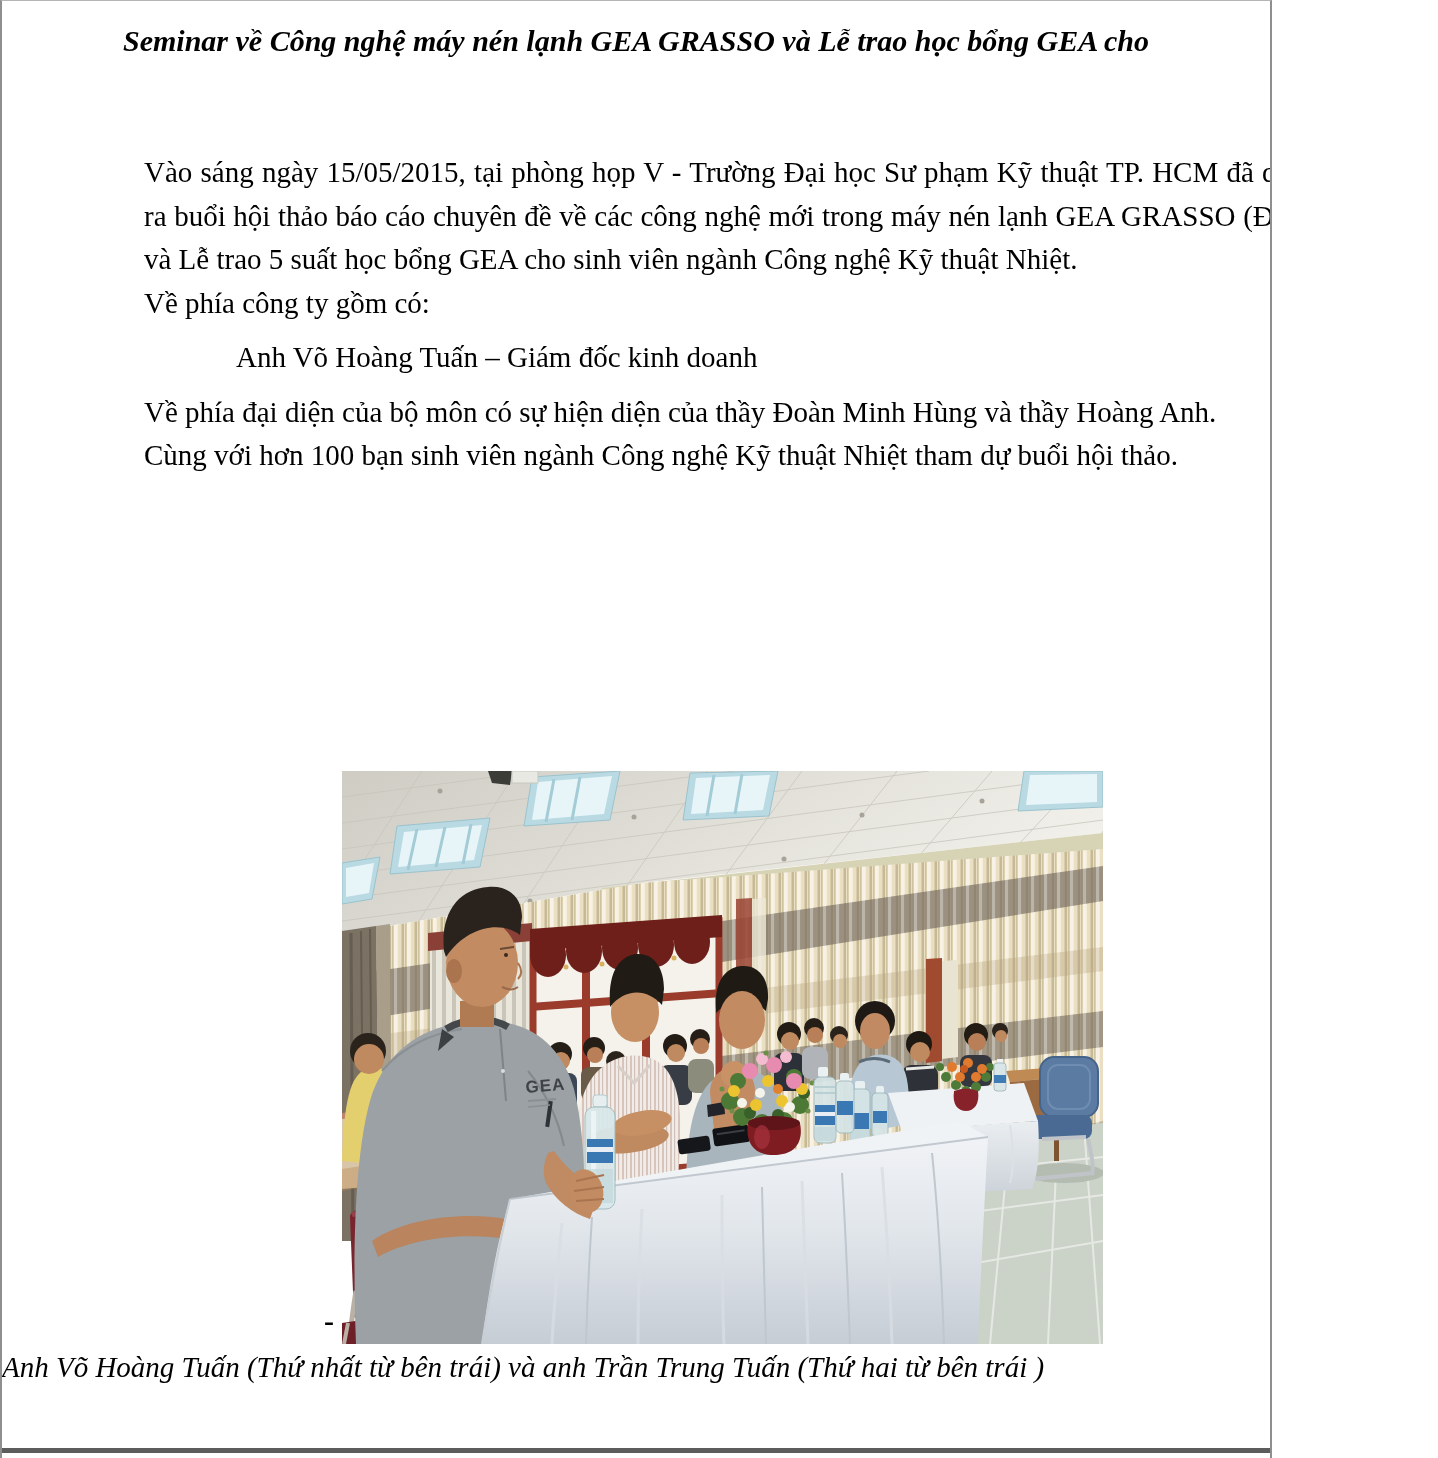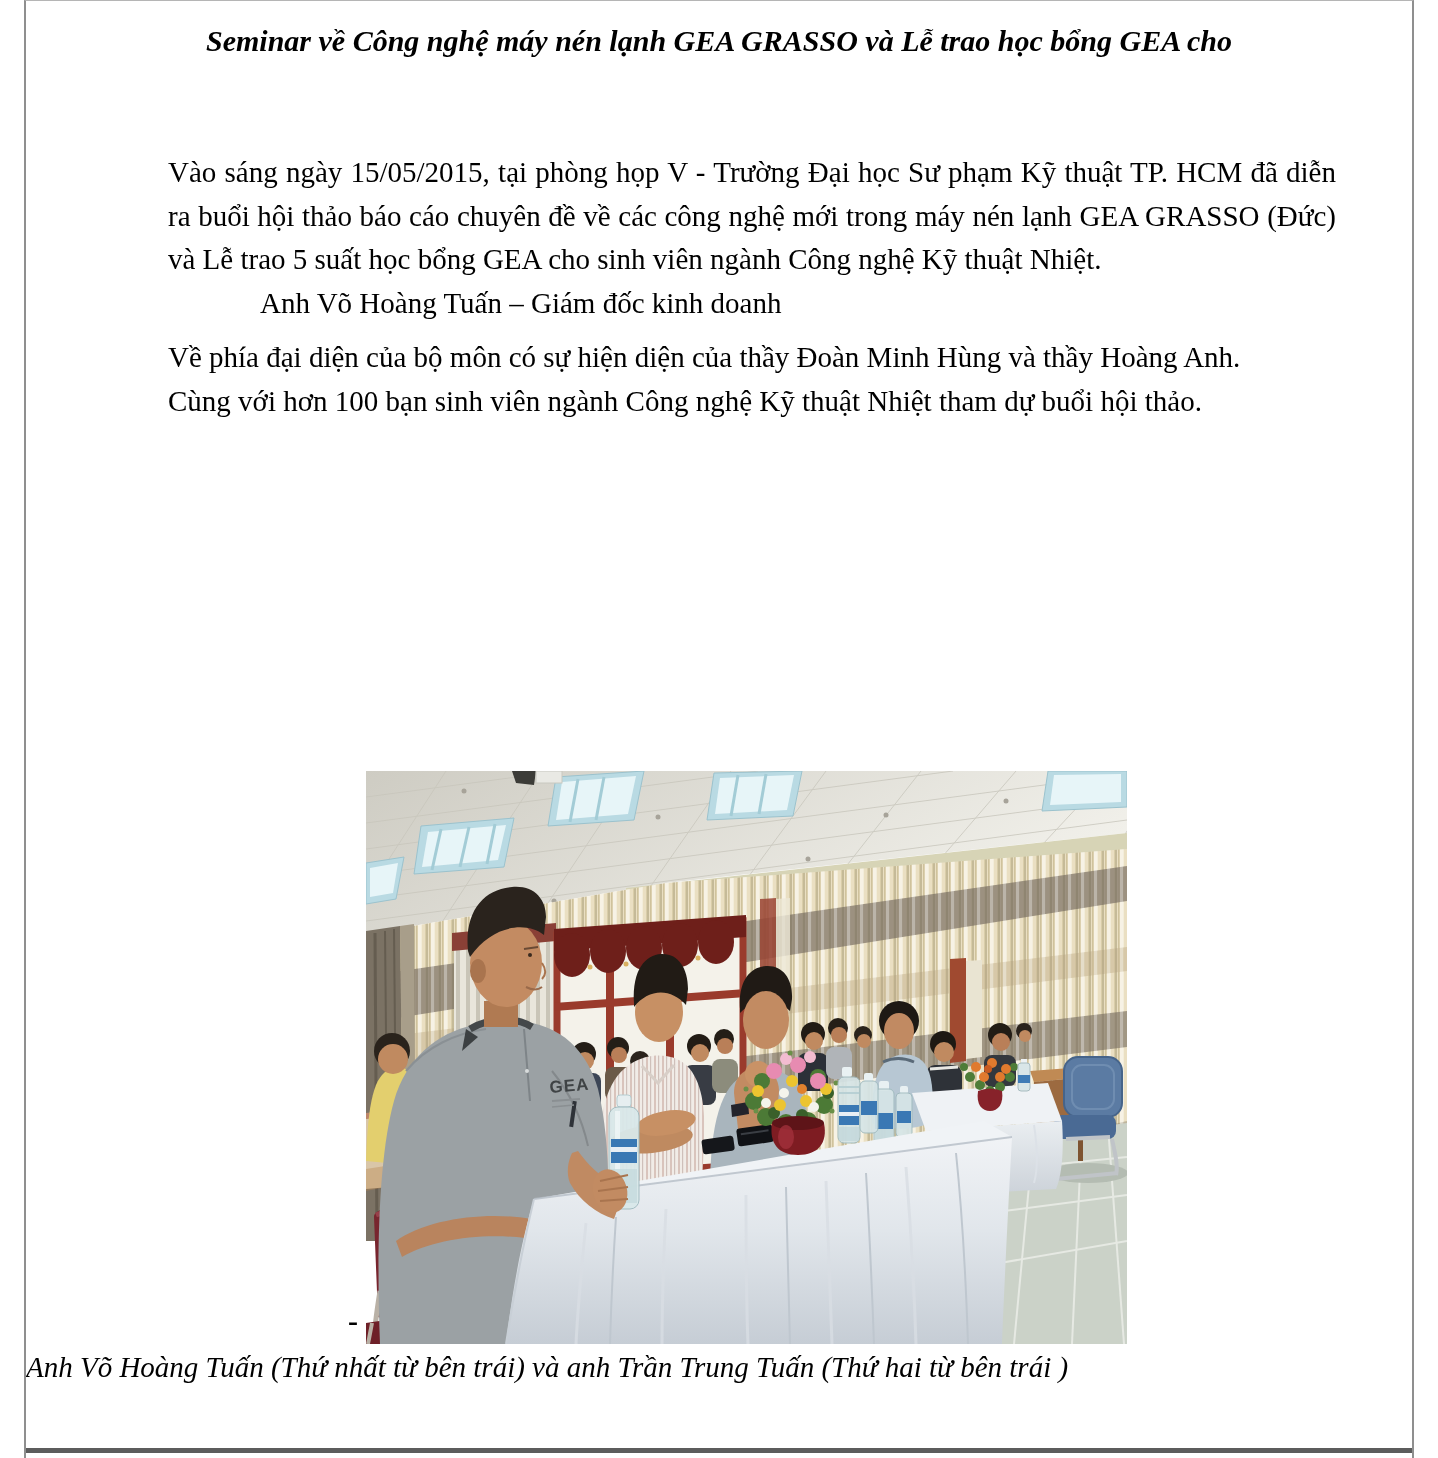--- a/index.html
+++ b/index.html
@@ -1,27 +1,26 @@
 <!DOCTYPE html>
 <html><head>
 <meta charset="utf-8">
 <style>
   html,body{margin:0;padding:0;background:#ffffff;}
   .page{
     position:relative;
-    width:1390px;height:1458px;
+    width:1272px;height:1458px;
     box-sizing:border-box;
     background:#ffffff;
     border-left:2px solid #8f8f8f;
     border-right:2px solid #8f8f8f;
     border-top:1px solid #b5b5b5;
     font-family:"Liberation Serif", serif;
     color:#000;
     overflow:hidden;
-    margin-left:24px;
   }
   .title{
     position:absolute;top:18px;left:0;width:100%;
     text-align:center;margin:0;
     font-size:30px;line-height:44px;
     font-weight:bold;font-style:italic;
   }
   .body-text{
     position:absolute;top:150px;left:142px;width:1168px;
     font-size:29px;line-height:43.5px;
@@ -48,20 +47,21 @@
 </style>
 </head>
 <body>
 
 <div class="page">
 
   <h1 class="title"><span>Seminar về Công nghệ máy nén lạnh GEA GRASSO và Lễ trao học bổng GEA cho</span><br></h1>
 
   <div class="body-text">
     <p class="just">Vào sáng ngày 15/05/2015, tại phòng họp V - Trường Đại học Sư phạm Kỹ thuật TP. HCM đã diễn ra buổi hội thảo báo cáo chuyên đề về các công nghệ mới trong máy nén lạnh GEA GRASSO (Đức) và Lễ trao 5 suất học bổng GEA cho sinh viên ngành Công nghệ Kỹ thuật Nhiệt.</p>
+    <p class="pgap">Về phía công ty gồm có:</p>
     <p class="indent pgap">Anh Võ Hoàng Tuấn – Giám đốc kinh doanh</p>
     <p class="just">Về phía đại diện của bộ môn có sự hiện diện của thầy Đoàn Minh Hùng và thầy Hoàng Anh.</p>
     <p>Cùng với hơn 100 bạn sinh viên ngành Công nghệ Kỹ thuật Nhiệt tham dự buổi hội thảo.</p>
   </div>
 
   <span class="stray-dash">-</span>
 
   <figure class="photo-fig">
     <svg width="761" height="573" viewBox="0 0 761 573" xmlns="http://www.w3.org/2000/svg">
       <defs>

